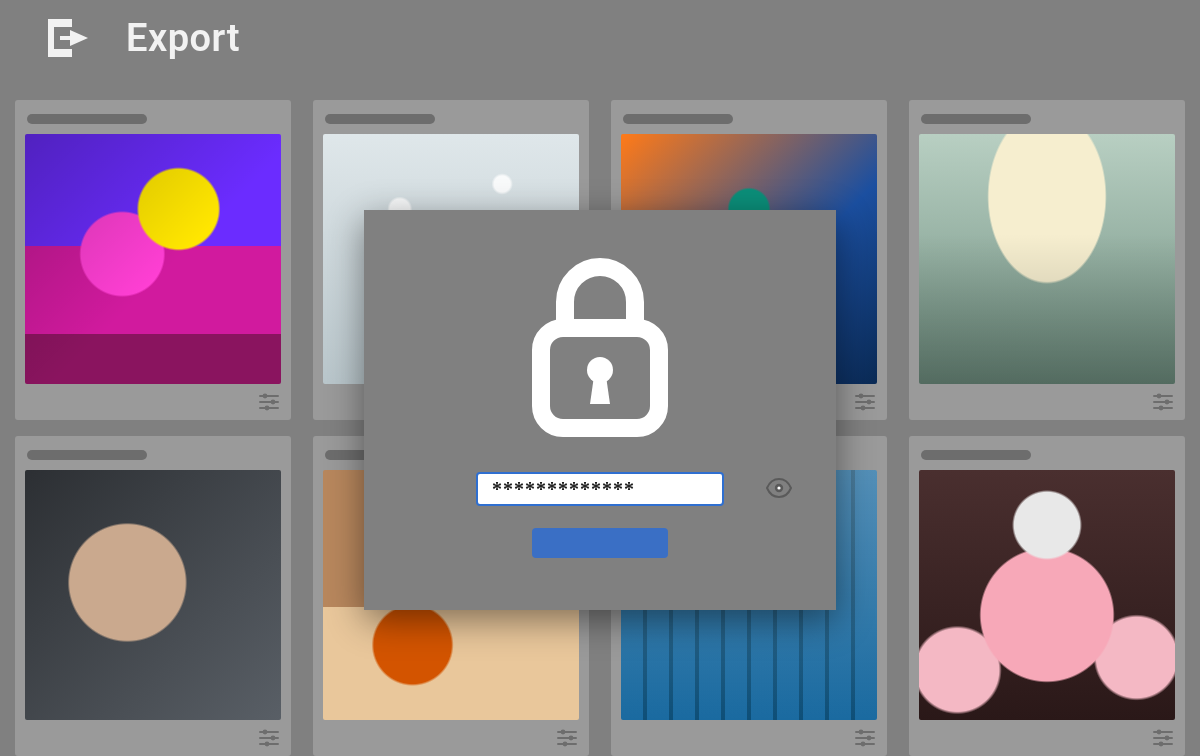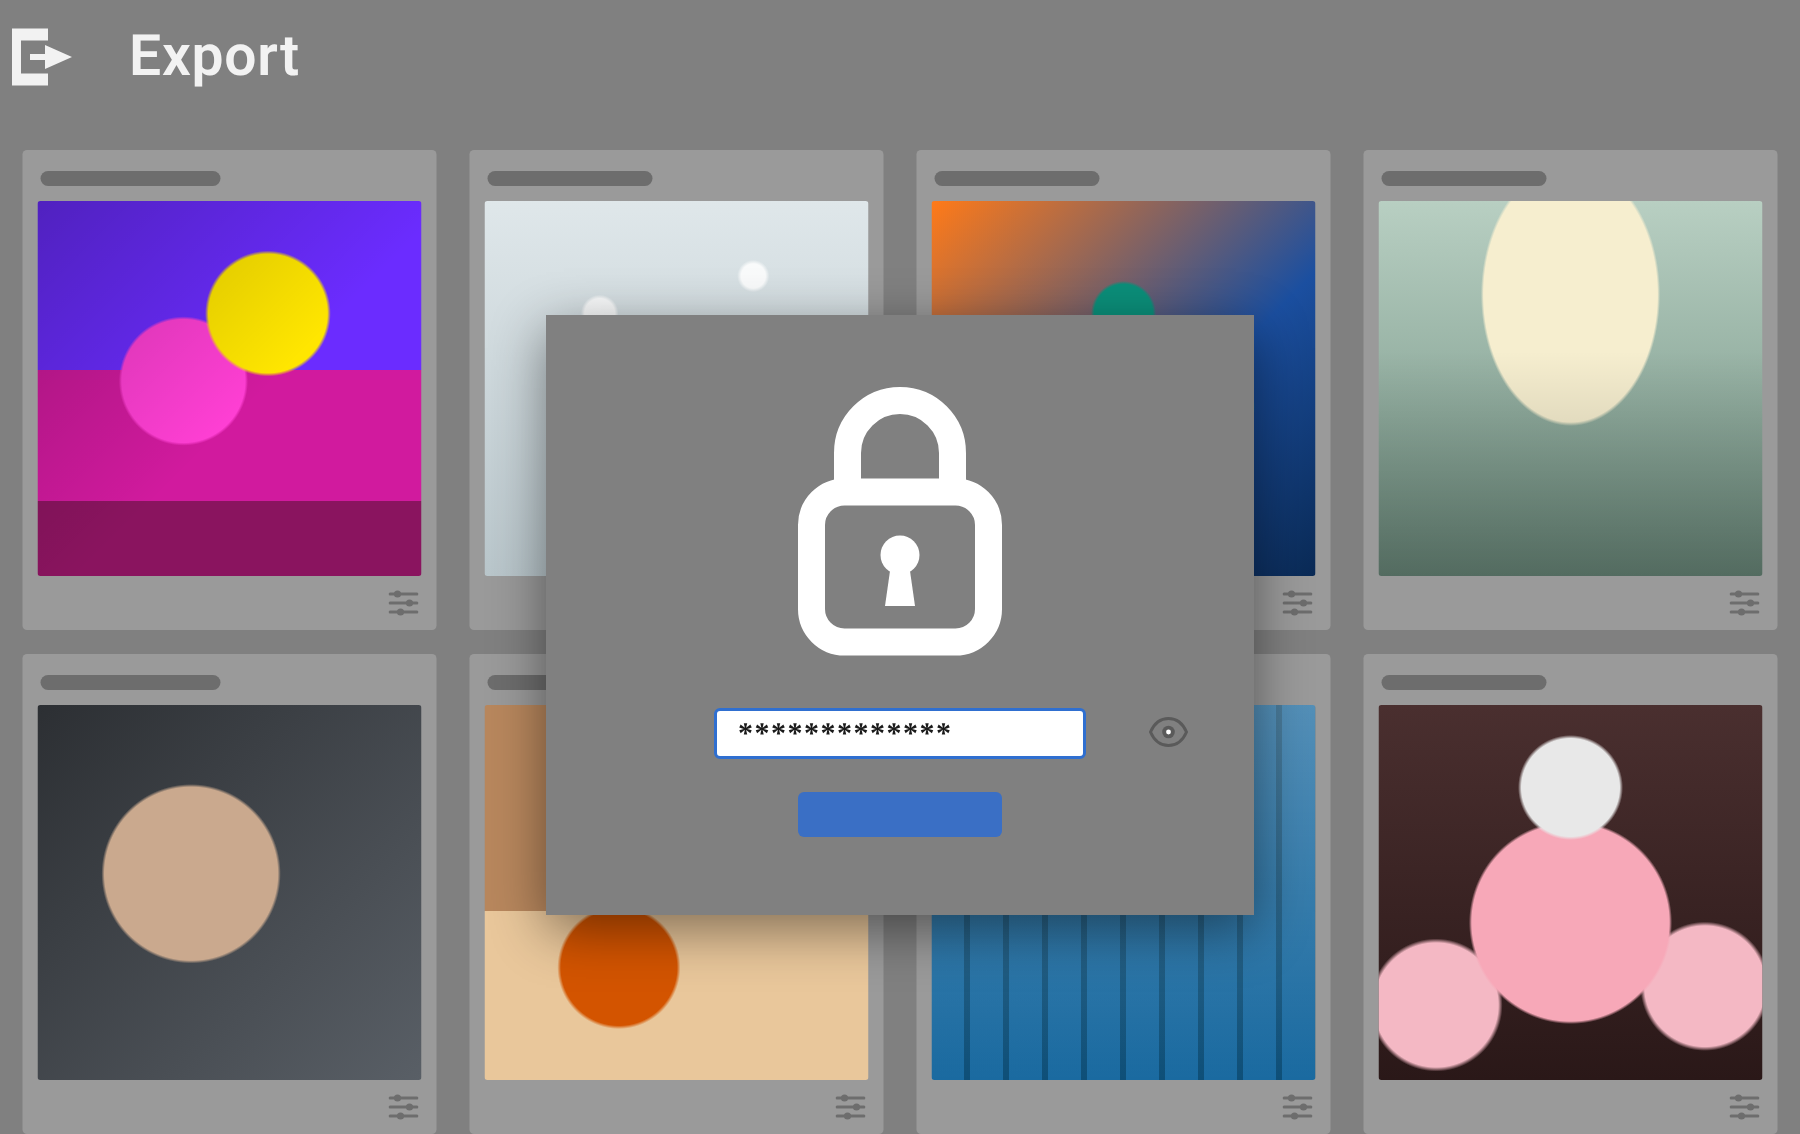--- a/index.html
+++ b/index.html
@@ -8,20 +8,21 @@
     background: #808080;
     font-family: -apple-system, "Segoe UI", Roboto, Arial, sans-serif;
     position: relative;
   }
 
   
   .header {
     height: 76px;
     display: flex;
     align-items: center;
+    padding-left: 40px;
     gap: 28px;
     color: #f2f2f2;
   }
   .export-icon svg { display: block; }
   .export-label {
     font-size: 38px;
     font-weight: 600;
     letter-spacing: 0.5px;
   }
 

